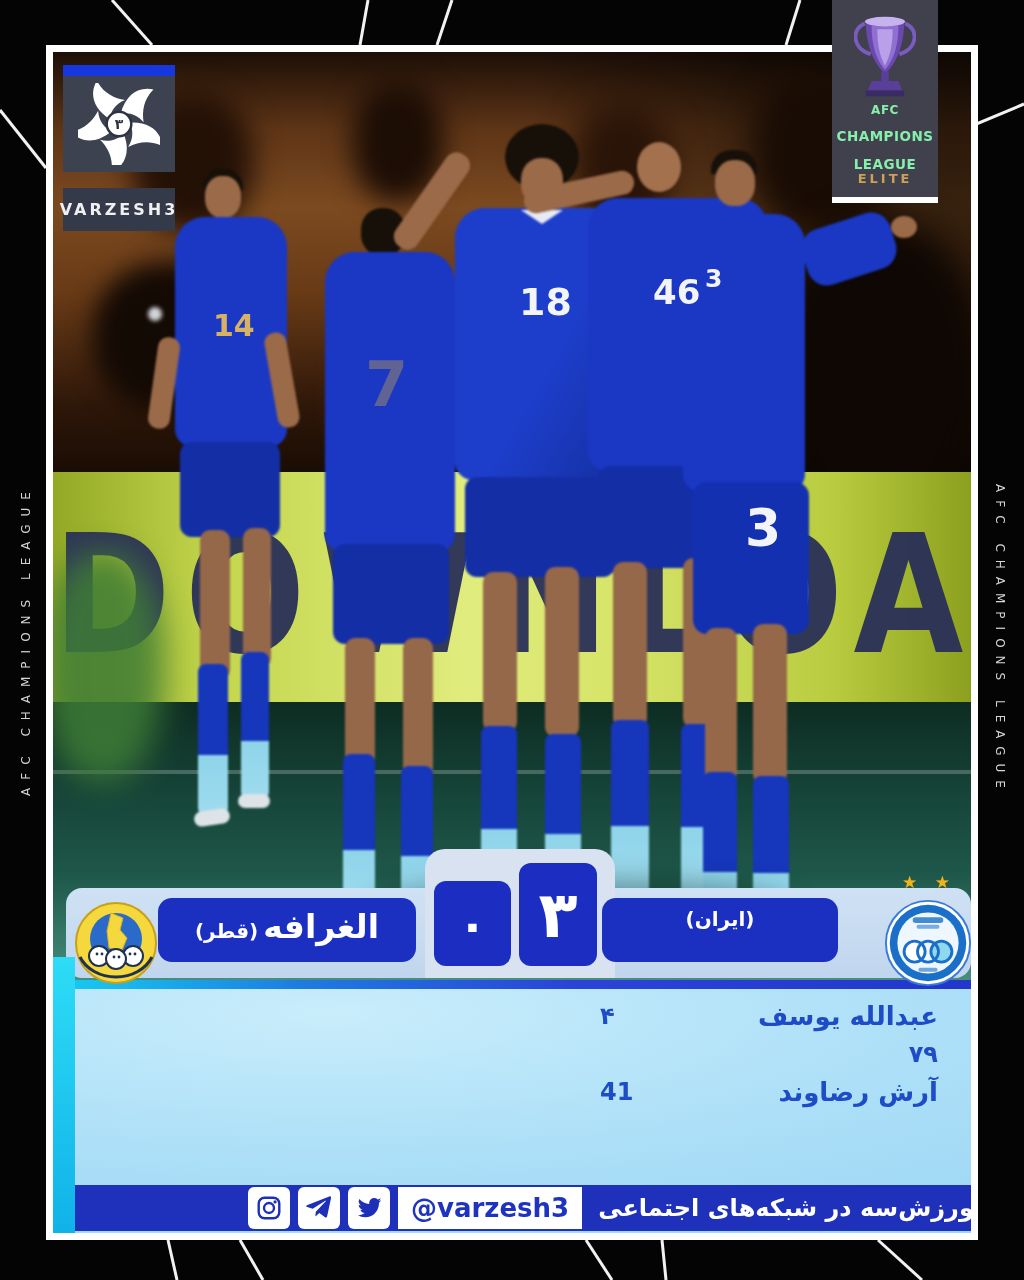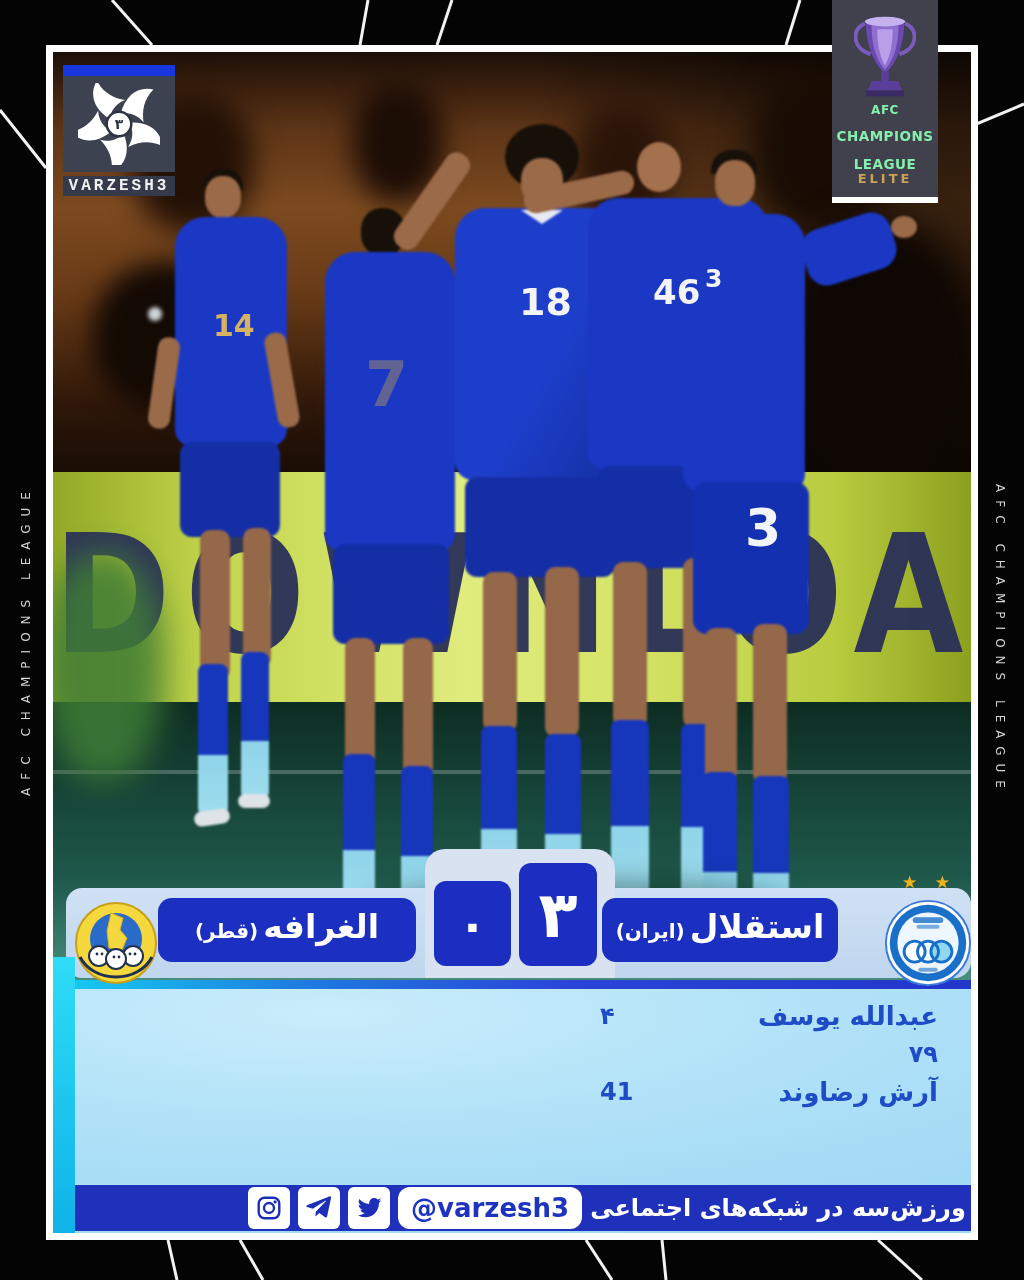--- a/index.html
+++ b/index.html
@@ -39,22 +39,22 @@
   .sock{position:absolute;border-radius:8px;
     background:linear-gradient(#1636bc 0%,#1636bc 60%,#8fd4ea 60%,#9fdcee 100%);}
   .cleat{position:absolute;background:#dde3e6;border-radius:8px;}
   .numbers{position:absolute;inset:0;font-weight:bold;}
   .num{position:absolute;color:#f3f4f8;}
 
   
   .vz{position:absolute;left:10px;top:13px;width:112px;z-index:8;}
   .vz-strip{height:11px;background:#1537dd;}
   .vz-main{height:96px;background:#3d4251;display:flex;align-items:center;justify-content:center;}
-  .vz-word{margin-top:4px;height:20px;background:#343a4a;display:flex;align-items:center;justify-content:center;
-    color:#f0f0f2;font-size:16px;font-weight:bold;letter-spacing:3px;font-family:Liberation Mono, monospace;}
+  .vz-word{margin-top:16px;height:43px;background:#343a4a;display:flex;align-items:center;justify-content:center;
+    color:#f0f0f2;font-size:16px;font-weight:bold;letter-spacing:3px;}
 
   
   .afc{position:absolute;left:832px;top:0;width:106px;height:197px;background:#41414d;
     border-bottom:6px solid #fff;z-index:13;display:flex;flex-direction:column;align-items:center;}
   .afc-t{color:#86efac;font-weight:bold;line-height:1.12;letter-spacing:.5px;}
   .afc-l1{font-size:12px;}
   .afc-l2,.afc-l3{font-size:13.5px;margin-top:12px;}
   .afc-l4{font-size:13px;color:#c9a157;letter-spacing:3px;font-weight:bold;}
 
   
@@ -82,23 +82,23 @@
     display:flex;flex-direction:column;gap:8px;}
   .scorer-row{display:flex;justify-content:space-between;align-items:center;height:30px;
     color:#1e4cc6;font-weight:bold;}
   .scorer-name{font-size:26px;}
   .scorer-min{font-size:24px;}
 
   
   .footer-bar{position:absolute;left:75px;top:1185px;width:896px;height:46px;background:#1f31bb;z-index:6;}
   .footer-row{position:absolute;left:248px;top:1187px;height:42px;z-index:7;display:flex;gap:8px;align-items:center;}
   .icon-box{width:42px;height:42px;background:#fff;border-radius:6px;display:flex;align-items:center;justify-content:center;}
-  .handle-pill{height:42px;background:#fff;border-radius:12px;display:flex;align-items:center;
+  .handle-pill{height:42px;background:#fff;border-radius:0;display:flex;align-items:center;
     padding:0 13px;color:#1e34c0;font-weight:bold;font-size:26px;}
-  .footer-caption{color:#fff;font-weight:bold;font-size:24px;margin-right:4px;direction:rtl;}
+  .footer-caption{color:#fff;font-weight:bold;font-size:24px;margin-right:4px;margin-left:8px;direction:rtl;}
 </style>
 </head>
 <body>
 
 <div class="canvas">
 
   <svg class="decor" width="1024" height="1280" viewBox="0 0 1024 1280">
     <g stroke="#f2f2f2" stroke-width="3">
       <line x1="112" y1="0" x2="152" y2="45"></line>
       <line x1="368" y1="0" x2="360" y2="45"></line>
@@ -248,21 +248,20 @@
   <div class="divider"></div>
   <div class="cyan-strip"></div>
 
   <div class="band"></div>
   <div class="center-box"></div>
 
   <div class="score-pill" style="left:434px;top:881px;width:77px;height:85px;font-size:48px;">۰</div>
   <div class="score-pill" style="left:519px;top:863px;width:78px;height:103px;font-size:64px;">۳</div>
 
   <div class="team-pill" style="left:602px;top:898px;width:236px;height:64px;">
-    <span class="team-name">استقلال</span>
       <span class="team-country">(ایران)</span>
   </div>
   <div class="team-pill" style="left:158px;top:898px;width:258px;height:64px;">
     <span class="team-name">الغرافه</span>
     <span class="team-country">(قطر)</span>
   </div>
 
   <div class="stars" style="left:896px;top:872px;width:66px;text-align:center;">★ ★</div>
 
   <svg class="abs" style="left:884px;top:899px;z-index:9;" width="88" height="88" viewBox="-46 -46 92 92">

